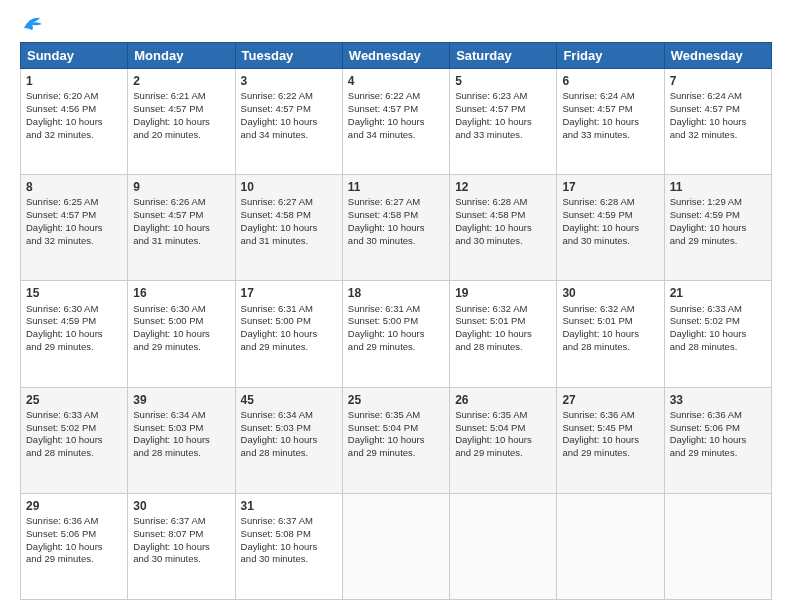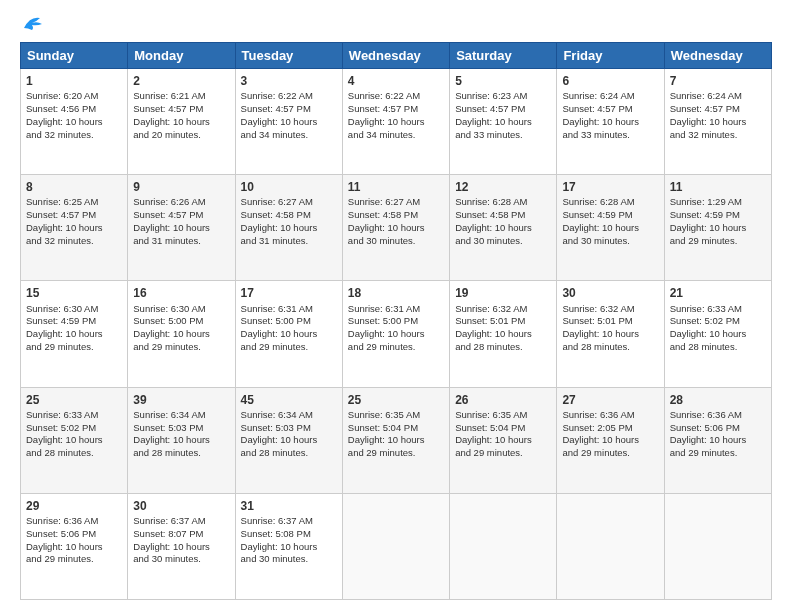--- a/index.html
+++ b/index.html
@@ -315,26 +315,26 @@
           <td>
             <span class="day-number">26</span>
             <div>Sunrise: 6:35 AM</div>
             <div>Sunset: 5:04 PM</div>
             <div>Daylight: 10 hours</div>
             <div>and 29 minutes.</div>
           </td>
           <td>
             <span class="day-number">27</span>
             <div>Sunrise: 6:36 AM</div>
-            <div>Sunset: 2:05 PM</div>
-            <div>Daylight: 10 hours</div>
-            <div>and 29 minutes.</div>
-          </td>
-          <td>
-            <span class="day-number">28</span>
+            <div>Sunset: 5:45 PM</div>
+            <div>Daylight: 10 hours</div>
+            <div>and 29 minutes.</div>
+          </td>
+          <td>
+            <span class="day-number">33</span>
             <div>Sunrise: 6:36 AM</div>
             <div>Sunset: 5:06 PM</div>
             <div>Daylight: 10 hours</div>
             <div>and 29 minutes.</div>
           </td>
         </tr>
         <tr>
           <td>
             <span class="day-number">29</span>
             <div>Sunrise: 6:36 AM</div>

